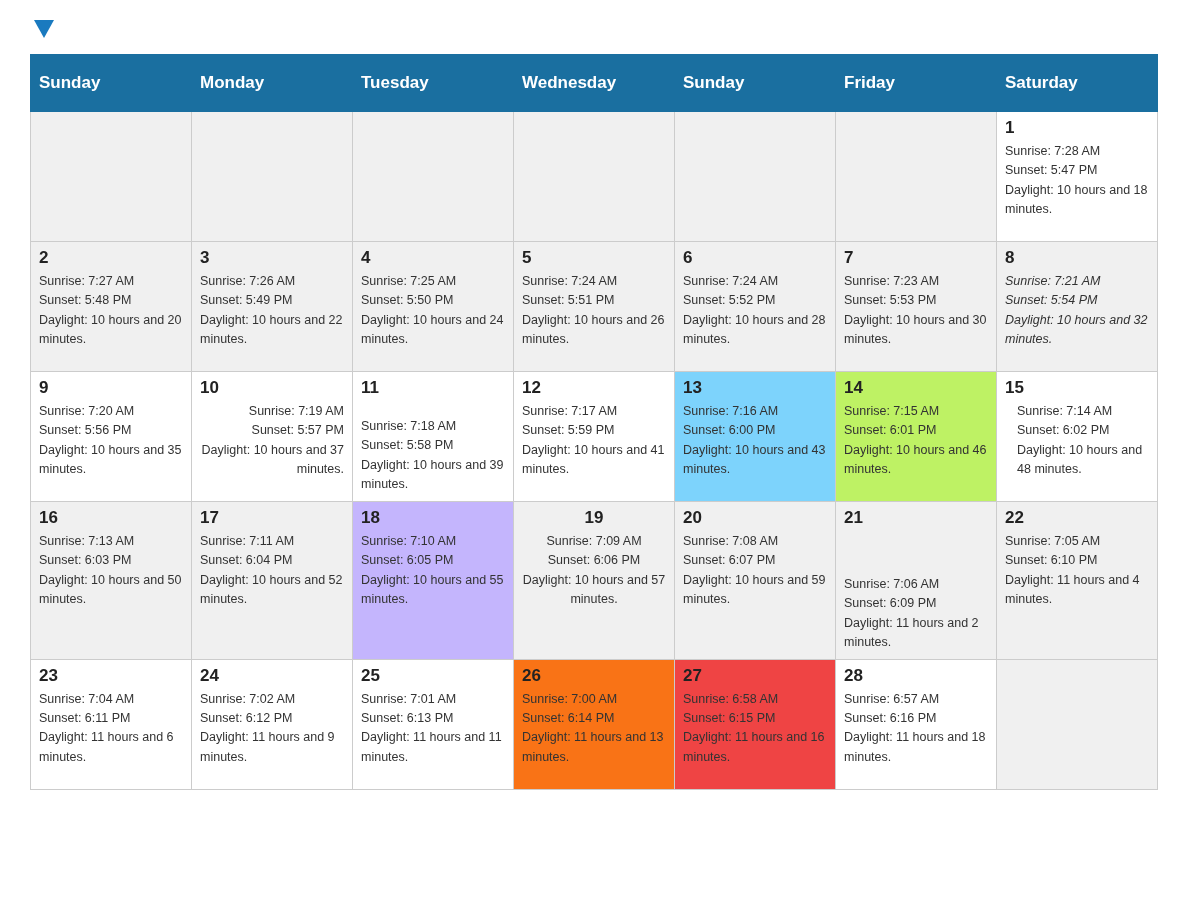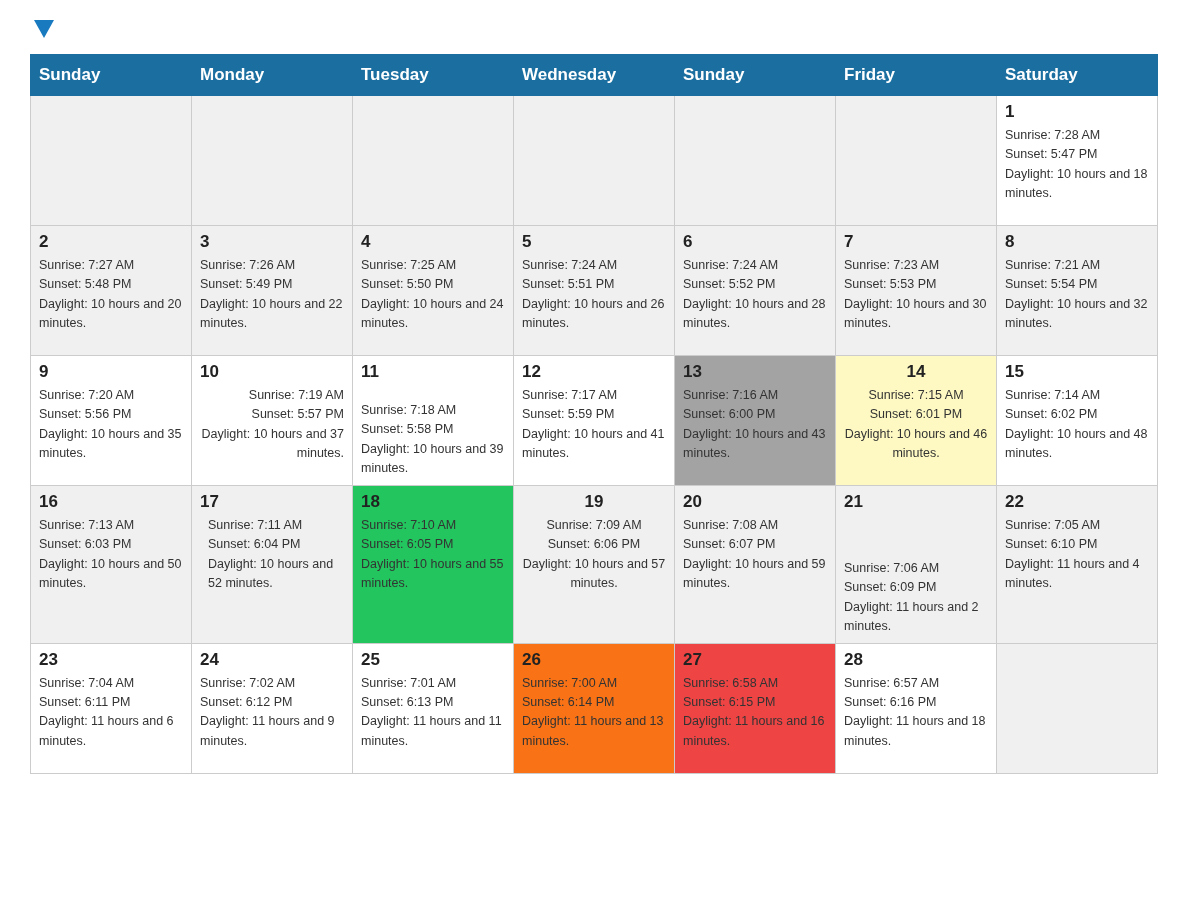--- a/index.html
+++ b/index.html
@@ -56,21 +56,21 @@
     .calendar {
       width: 100%;
       border-collapse: collapse;
       table-layout: fixed;
     }
     .calendar th {
       background: #1a6fa0;
       color: #fff;
       font-size: 17px;
       font-weight: bold;
-      padding: 10px 8px;
+      padding: 18px 8px;
       text-align: left;
       border: 1px solid #1a6fa0;
     }
     .calendar td {
       border: 1px solid #ccc;
       vertical-align: top;
       padding: 6px 8px;
       min-height: 100px;
       height: 130px;
       background: #fff;
@@ -173,21 +173,21 @@
 Daylight: 10 hours and 28 minutes.</div>
         </td>
         <td style="background: rgb(240, 240, 240);">
           <span class="day-num">7</span>
           <div class="day-info" style="white-space: pre-line;">Sunrise: 7:23 AM
 Sunset: 5:53 PM
 Daylight: 10 hours and 30 minutes.</div>
         </td>
         <td style="background: rgb(240, 240, 240);">
           <span class="day-num">8</span>
-          <div class="day-info" style="white-space: pre-line;">Sunrise: 7:21 AM
+          <div class="day-info" style="white-space: pre-line; font-style: italic;">Sunrise: 7:21 AM
 Sunset: 5:54 PM
 Daylight: 10 hours and 32 minutes.</div>
         </td>
       </tr>
       <tr>
         <td style="background: rgb(255, 255, 255);">
           <span class="day-num">9</span>
           <div class="day-info" style="white-space: pre-line;">Sunrise: 7:20 AM
 Sunset: 5:56 PM
 Daylight: 10 hours and 35 minutes.</div>
@@ -203,53 +203,53 @@
           <div class="day-info" style="white-space: pre-line; margin-top: 19px;">Sunrise: 7:18 AM
 Sunset: 5:58 PM
 Daylight: 10 hours and 39 minutes.</div>
         </td>
         <td style="background: rgb(255, 255, 255);">
           <span class="day-num">12</span>
           <div class="day-info" style="white-space: pre-line;">Sunrise: 7:17 AM
 Sunset: 5:59 PM
 Daylight: 10 hours and 41 minutes.</div>
         </td>
-        <td style="background: #a3a3a3;">
+        <td style="background: #7dd3fc;">
           <span class="day-num">13</span>
           <div class="day-info" style="white-space: pre-line;">Sunrise: 7:16 AM
 Sunset: 6:00 PM
 Daylight: 10 hours and 43 minutes.</div>
         </td>
-        <td style="background: #fef9c3; text-align: center;">
+        <td style="background: #bef264;">
           <span class="day-num">14</span>
           <div class="day-info" style="white-space: pre-line;">Sunrise: 7:15 AM
 Sunset: 6:01 PM
 Daylight: 10 hours and 46 minutes.</div>
         </td>
         <td style="background: rgb(255, 255, 255);">
           <span class="day-num">15</span>
-          <div class="day-info" style="white-space: pre-line;">Sunrise: 7:14 AM
+          <div class="day-info" style="white-space: pre-line; margin-left: 12px;">Sunrise: 7:14 AM
 Sunset: 6:02 PM
 Daylight: 10 hours and 48 minutes.</div>
         </td>
       </tr>
       <tr>
         <td style="background: rgb(240, 240, 240);">
           <span class="day-num">16</span>
           <div class="day-info" style="white-space: pre-line;">Sunrise: 7:13 AM
 Sunset: 6:03 PM
 Daylight: 10 hours and 50 minutes.</div>
         </td>
         <td style="background: rgb(240, 240, 240);">
           <span class="day-num">17</span>
-          <div class="day-info" style="white-space: pre-line; margin-left: 8px;">Sunrise: 7:11 AM
+          <div class="day-info" style="white-space: pre-line;">Sunrise: 7:11 AM
 Sunset: 6:04 PM
 Daylight: 10 hours and 52 minutes.</div>
         </td>
-        <td style="background: #22c55e;">
+        <td style="background: #c4b5fd;">
           <span class="day-num">18</span>
           <div class="day-info" style="white-space: pre-line;">Sunrise: 7:10 AM
 Sunset: 6:05 PM
 Daylight: 10 hours and 55 minutes.</div>
         </td>
         <td style="background: rgb(240, 240, 240); text-align: center;">
           <span class="day-num">19</span>
           <div class="day-info" style="white-space: pre-line;">Sunrise: 7:09 AM
 Sunset: 6:06 PM
 Daylight: 10 hours and 57 minutes.</div>

